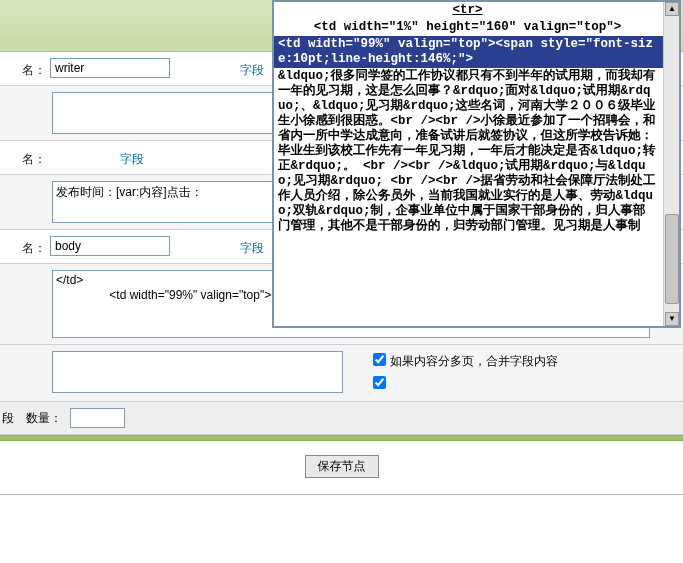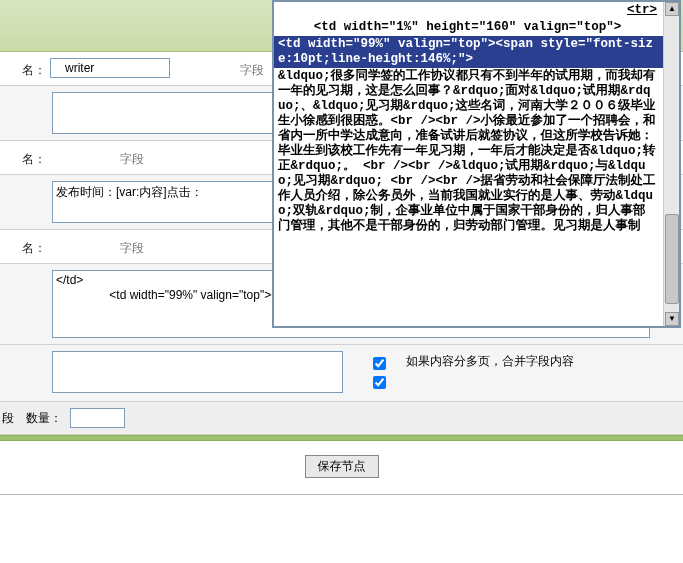--- a/index.html
+++ b/index.html
@@ -2,27 +2,27 @@
 <html><head>
 <meta charset="utf-8">
 <style>
 * { box-sizing: border-box; margin: 0; padding: 0; }
 body { font-family: "SimSun", Arial, sans-serif; font-size: 12px; background: #fff; width: 683px; height: 563px; overflow: hidden; position: relative; }
 .page { background: #fff; }
 .topbar { height: 52px; background: linear-gradient(#d8e6c0, #c9dba8); border-bottom: 1px solid #aac080; }
 .form-row { display: flex; align-items: flex-start; padding: 6px 0 6px 2px; border-bottom: 1px solid #d0d0d0; background: #f5f5f5; }
 .form-row.light { background: #fff; }
 .label-cell { width: 48px; text-align: right; padding-right: 4px; color: #222; padding-top: 4px; }
-.input-text { height: 20px; border: 1px solid #7f9db9; background: #fff; padding: 1px 14px; font-family: inherit; font-size: 12px; }
+.input-text { height: 20px; border: 1px solid #7f9db9; background: #fff; padding: 1px 4px; font-family: inherit; font-size: 12px; }
 .w120 { width: 120px; }
-.right-label { margin-left: 70px; color: #737373; padding-top: 4px; }
+.right-label { margin-left: 70px; color: #0369a1; padding-top: 4px; }
 .textarea-wide { width: 598px; height: 42px; border: 1px solid #7f9db9; background: #fff; padding: 2px 3px; font-family: inherit; font-size: 12px; resize: none; margin-left: 2px; }
 .textarea-mid { width: 291px; height: 42px; border: 1px solid #7f9db9; background: #fff; padding: 2px 3px; font-family: inherit; font-size: 12px; resize: none; margin-left: 2px; }
 .textarea-tall { width: 598px; height: 68px; border: 1px solid #7f9db9; background: #fff; padding: 2px 3px; font-family: inherit; font-size: 12px; resize: none; margin-left: 2px; white-space: pre-wrap; }
-.checkbox-row { display: flex; align-items: flex-end; gap: 20px; margin-bottom: 6px; }
+.checkbox-row { display: flex; align-items: flex-start; gap: 4px; margin-bottom: 6px; }
 .checkbox-row input { width: 13px; height: 13px; }
 .options-block { margin-left: 30px; padding-top: 2px; }
 .bottom-row { display: flex; align-items: center; padding: 6px 0 6px 2px; background: #eee; border-bottom: 1px solid #d0d0d0; }
 .green-band { height: 6px; background: #a0c070; border-top: 1px solid #8db050; border-bottom: 1px solid #8db050; }
 .button-row { text-align: center; padding: 14px 8px; }
 .btn { border: 1px solid #888; background: #e8e8e8; padding: 2px 12px; font-family: inherit; font-size: 12px; cursor: pointer; }
 .w55 { width: 55px; }
 .overlay { position: absolute; top: 0; left: 272px; width: 409px; height: 328px; border: 2px solid #7a93ab; background: #fff; overflow: hidden; }
 .overlay-scroll { position: absolute; right: 0; top: 0; bottom: 0; width: 16px; background: #e8e8e8; border-left: 1px solid #ccc; }
 .overlay-scroll .thumb { position: absolute; top: 212px; left: 1px; width: 14px; height: 90px; background: #c8c8c8; border: 1px solid #999; border-radius: 2px; }
@@ -53,20 +53,21 @@
     <div class="label-cell">名：</div>
     <div class="right-label">字段</div>
   </div>
 
   <div class="form-row" style="padding-left:50px;">
     <textarea class="textarea-wide" style="">发布时间：[var:内容]点击：</textarea>
   </div>
 
   <div class="form-row light">
     <div class="label-cell">名：</div>
+    <input class="input-text w120" value="body" style="">
     <div class="right-label">字段</div>
   </div>
 
   <div class="form-row" style="padding-left:50px;">
     <textarea class="textarea-tall" style="">&lt;/td&gt;
                 &lt;td width="99%" valign="top"&gt;&lt;span style="font-size:10pt;line-height:146%;"&gt;[var:内容]</textarea>
   </div>
 
   <div class="form-row" style="padding-left:50px; align-items:flex-start;">
     <textarea class="textarea-mid" style=""></textarea>
@@ -91,21 +92,21 @@
 
   <div class="button-row">
     <button class="btn">保存节点</button>
   </div>
 
   <div style="height:1px;background:#bbb;margin-top:2px;"></div>
 </div>
 
 <div class="overlay">
   <div class="overlay-content">
-    <div class="code" style="text-align:right;text-decoration:underline;">&lt;tr&gt;</div>
+    <div class="code" style="text-align:center;text-decoration:underline;">&lt;tr&gt;</div>
     <div class="code" style="text-align:center;">    &lt;td width="1%" height="160" valign="top"&gt;</div>
     <div class="code sel">              &lt;td width="99%" valign="top"&gt;&lt;span style="font-size:10pt;line-height:146%;"&gt;</div>
     <div class="code">              &amp;ldquo;很多同学签的工作协议都只有不到半年的试用期，而我却有一年的见习期，这是怎么回事？&amp;rdquo;面对&amp;ldquo;试用期&amp;rdquo;、&amp;ldquo;见习期&amp;rdquo;这些名词，河南大学２００６级毕业生小徐感到很困惑。&lt;br /&gt;&lt;br /&gt;小徐最近参加了一个招聘会，和省内一所中学达成意向，准备试讲后就签协议，但这所学校告诉她：毕业生到该校工作先有一年见习期，一年后才能决定是否&amp;ldquo;转正&amp;rdquo;。  &lt;br /&gt;&lt;br /&gt;&amp;ldquo;试用期&amp;rdquo;与&amp;ldquo;见习期&amp;rdquo;  &lt;br /&gt;&lt;br /&gt;据省劳动和社会保障厅法制处工作人员介绍，除公务员外，当前我国就业实行的是人事、劳动&amp;ldquo;双轨&amp;rdquo;制，企事业单位中属于国家干部身份的，归人事部门管理，其他不是干部身份的，归劳动部门管理。见习期是人事制</div>
   </div>
   <div class="overlay-scroll">
     <div class="arrow up">▲</div>
     <div class="thumb"></div>
     <div class="arrow dn">▼</div>
   </div>
 </div>

